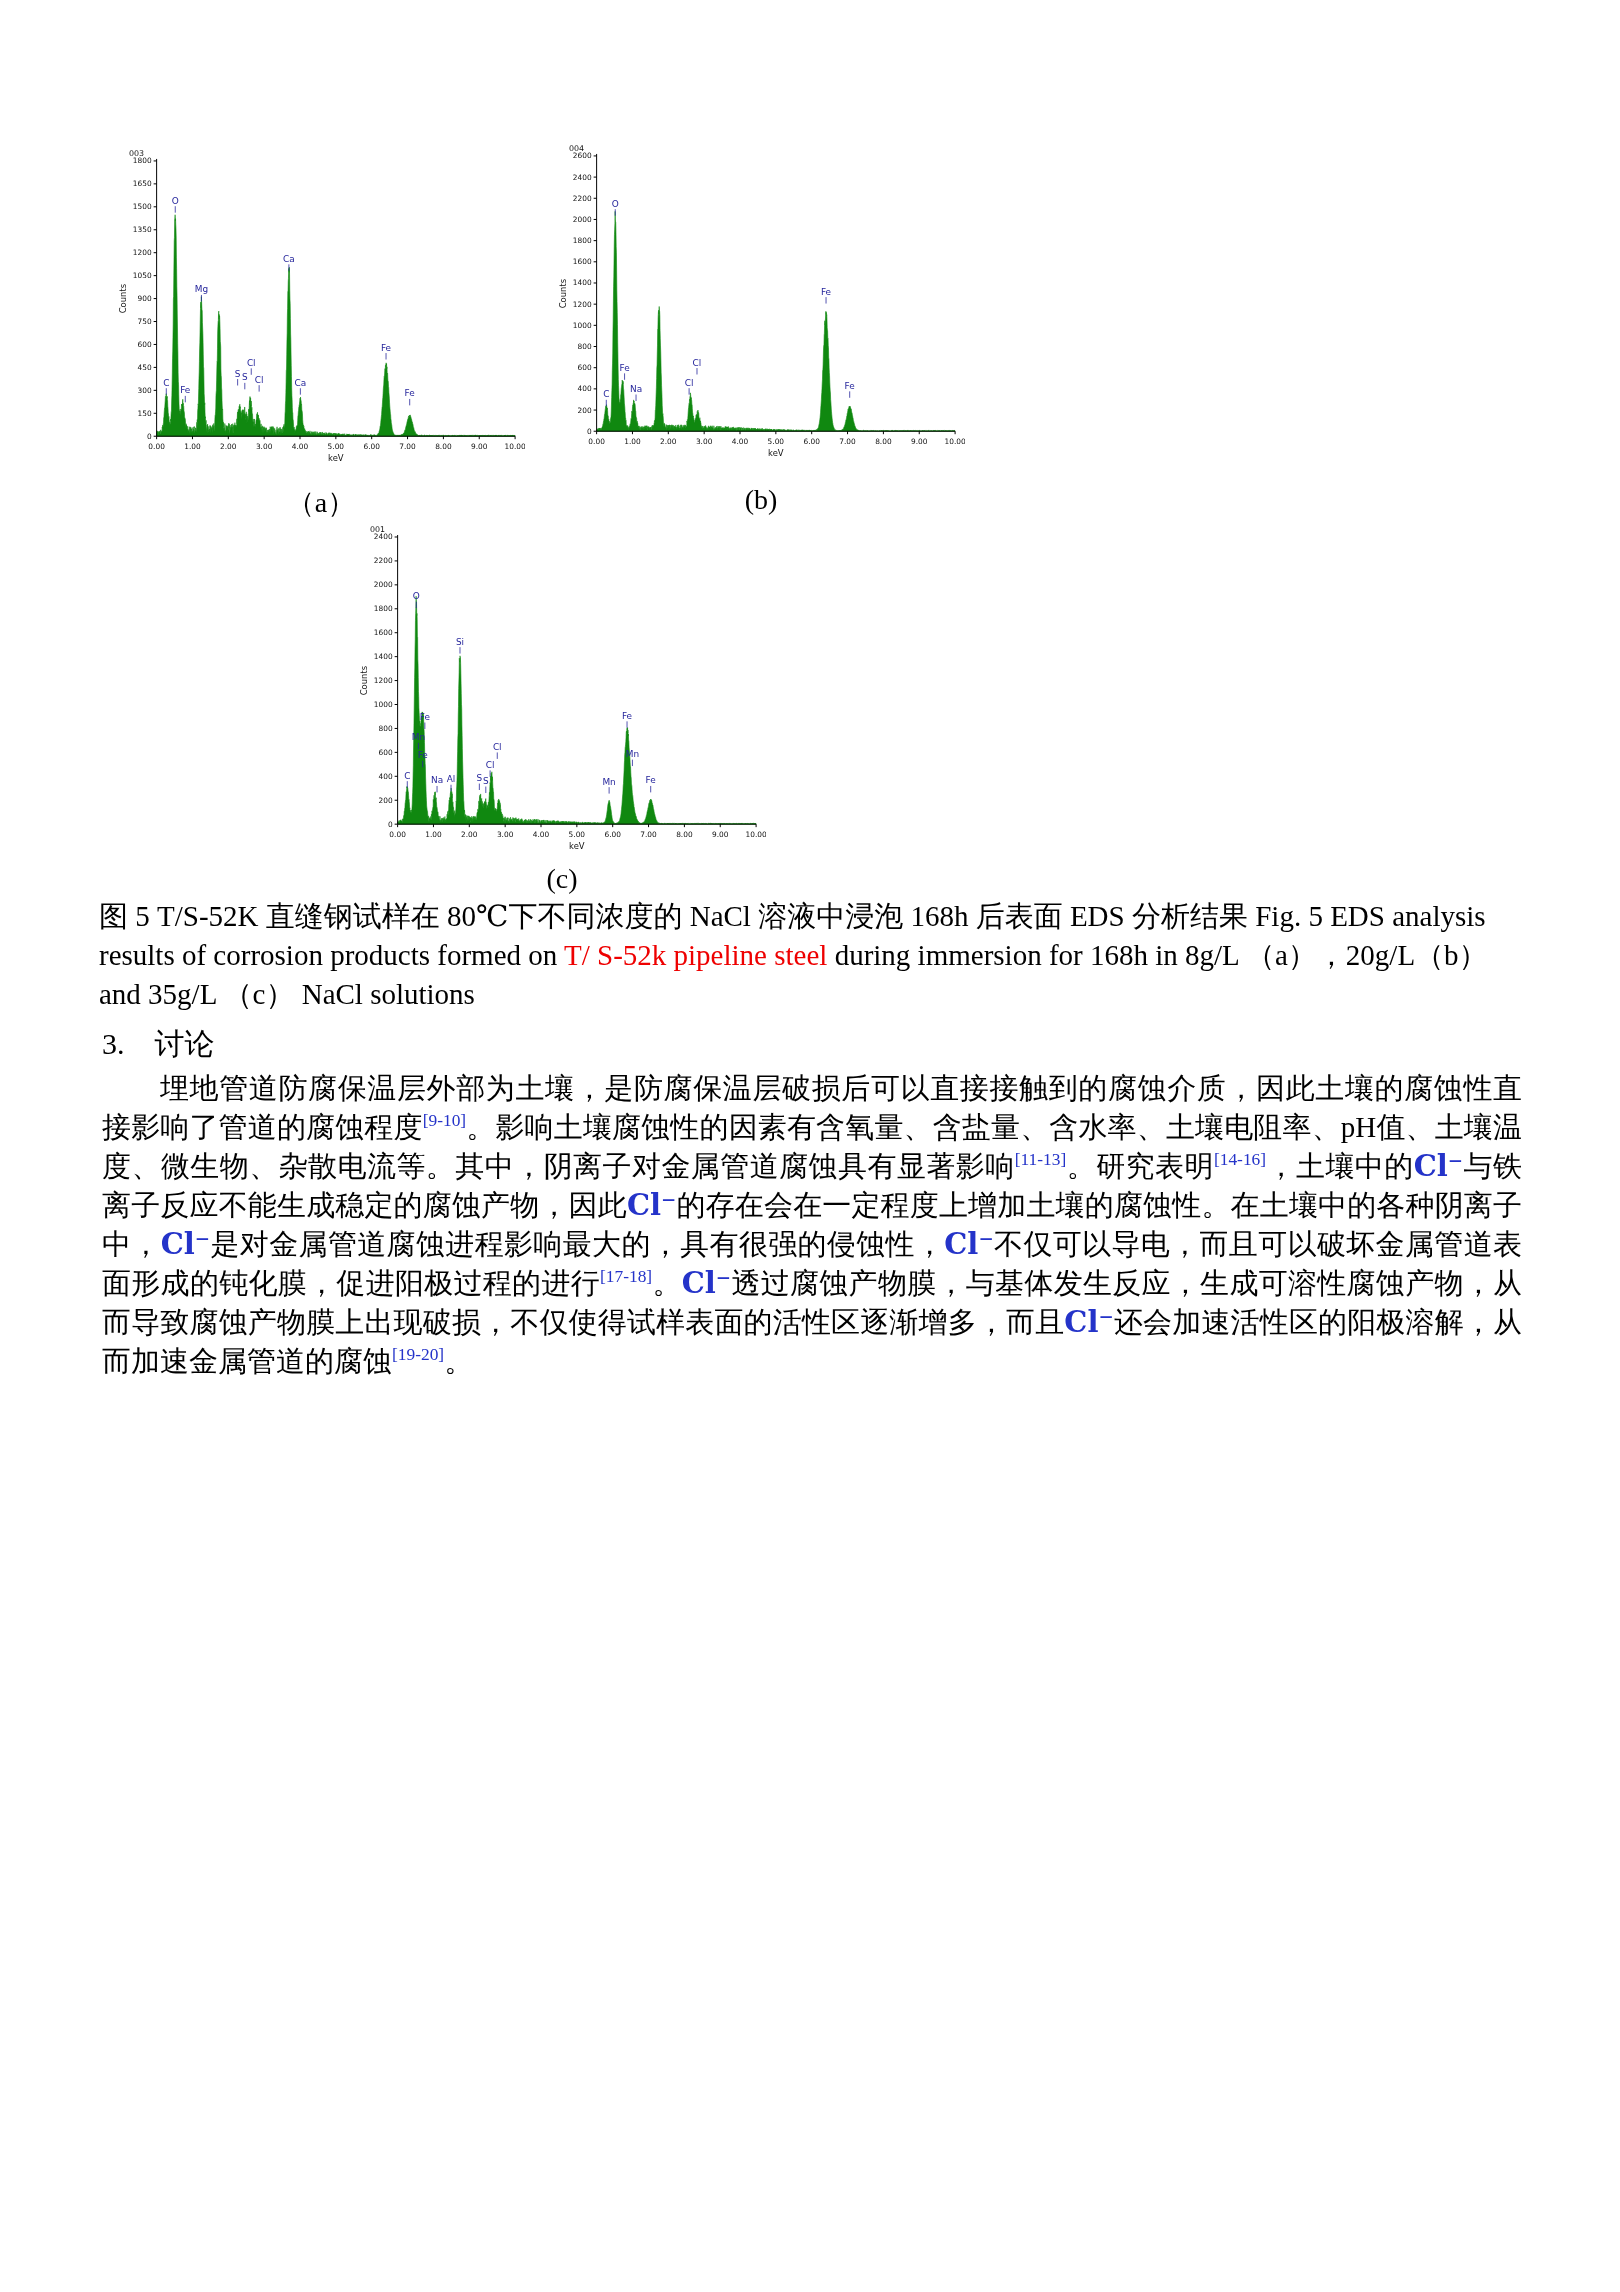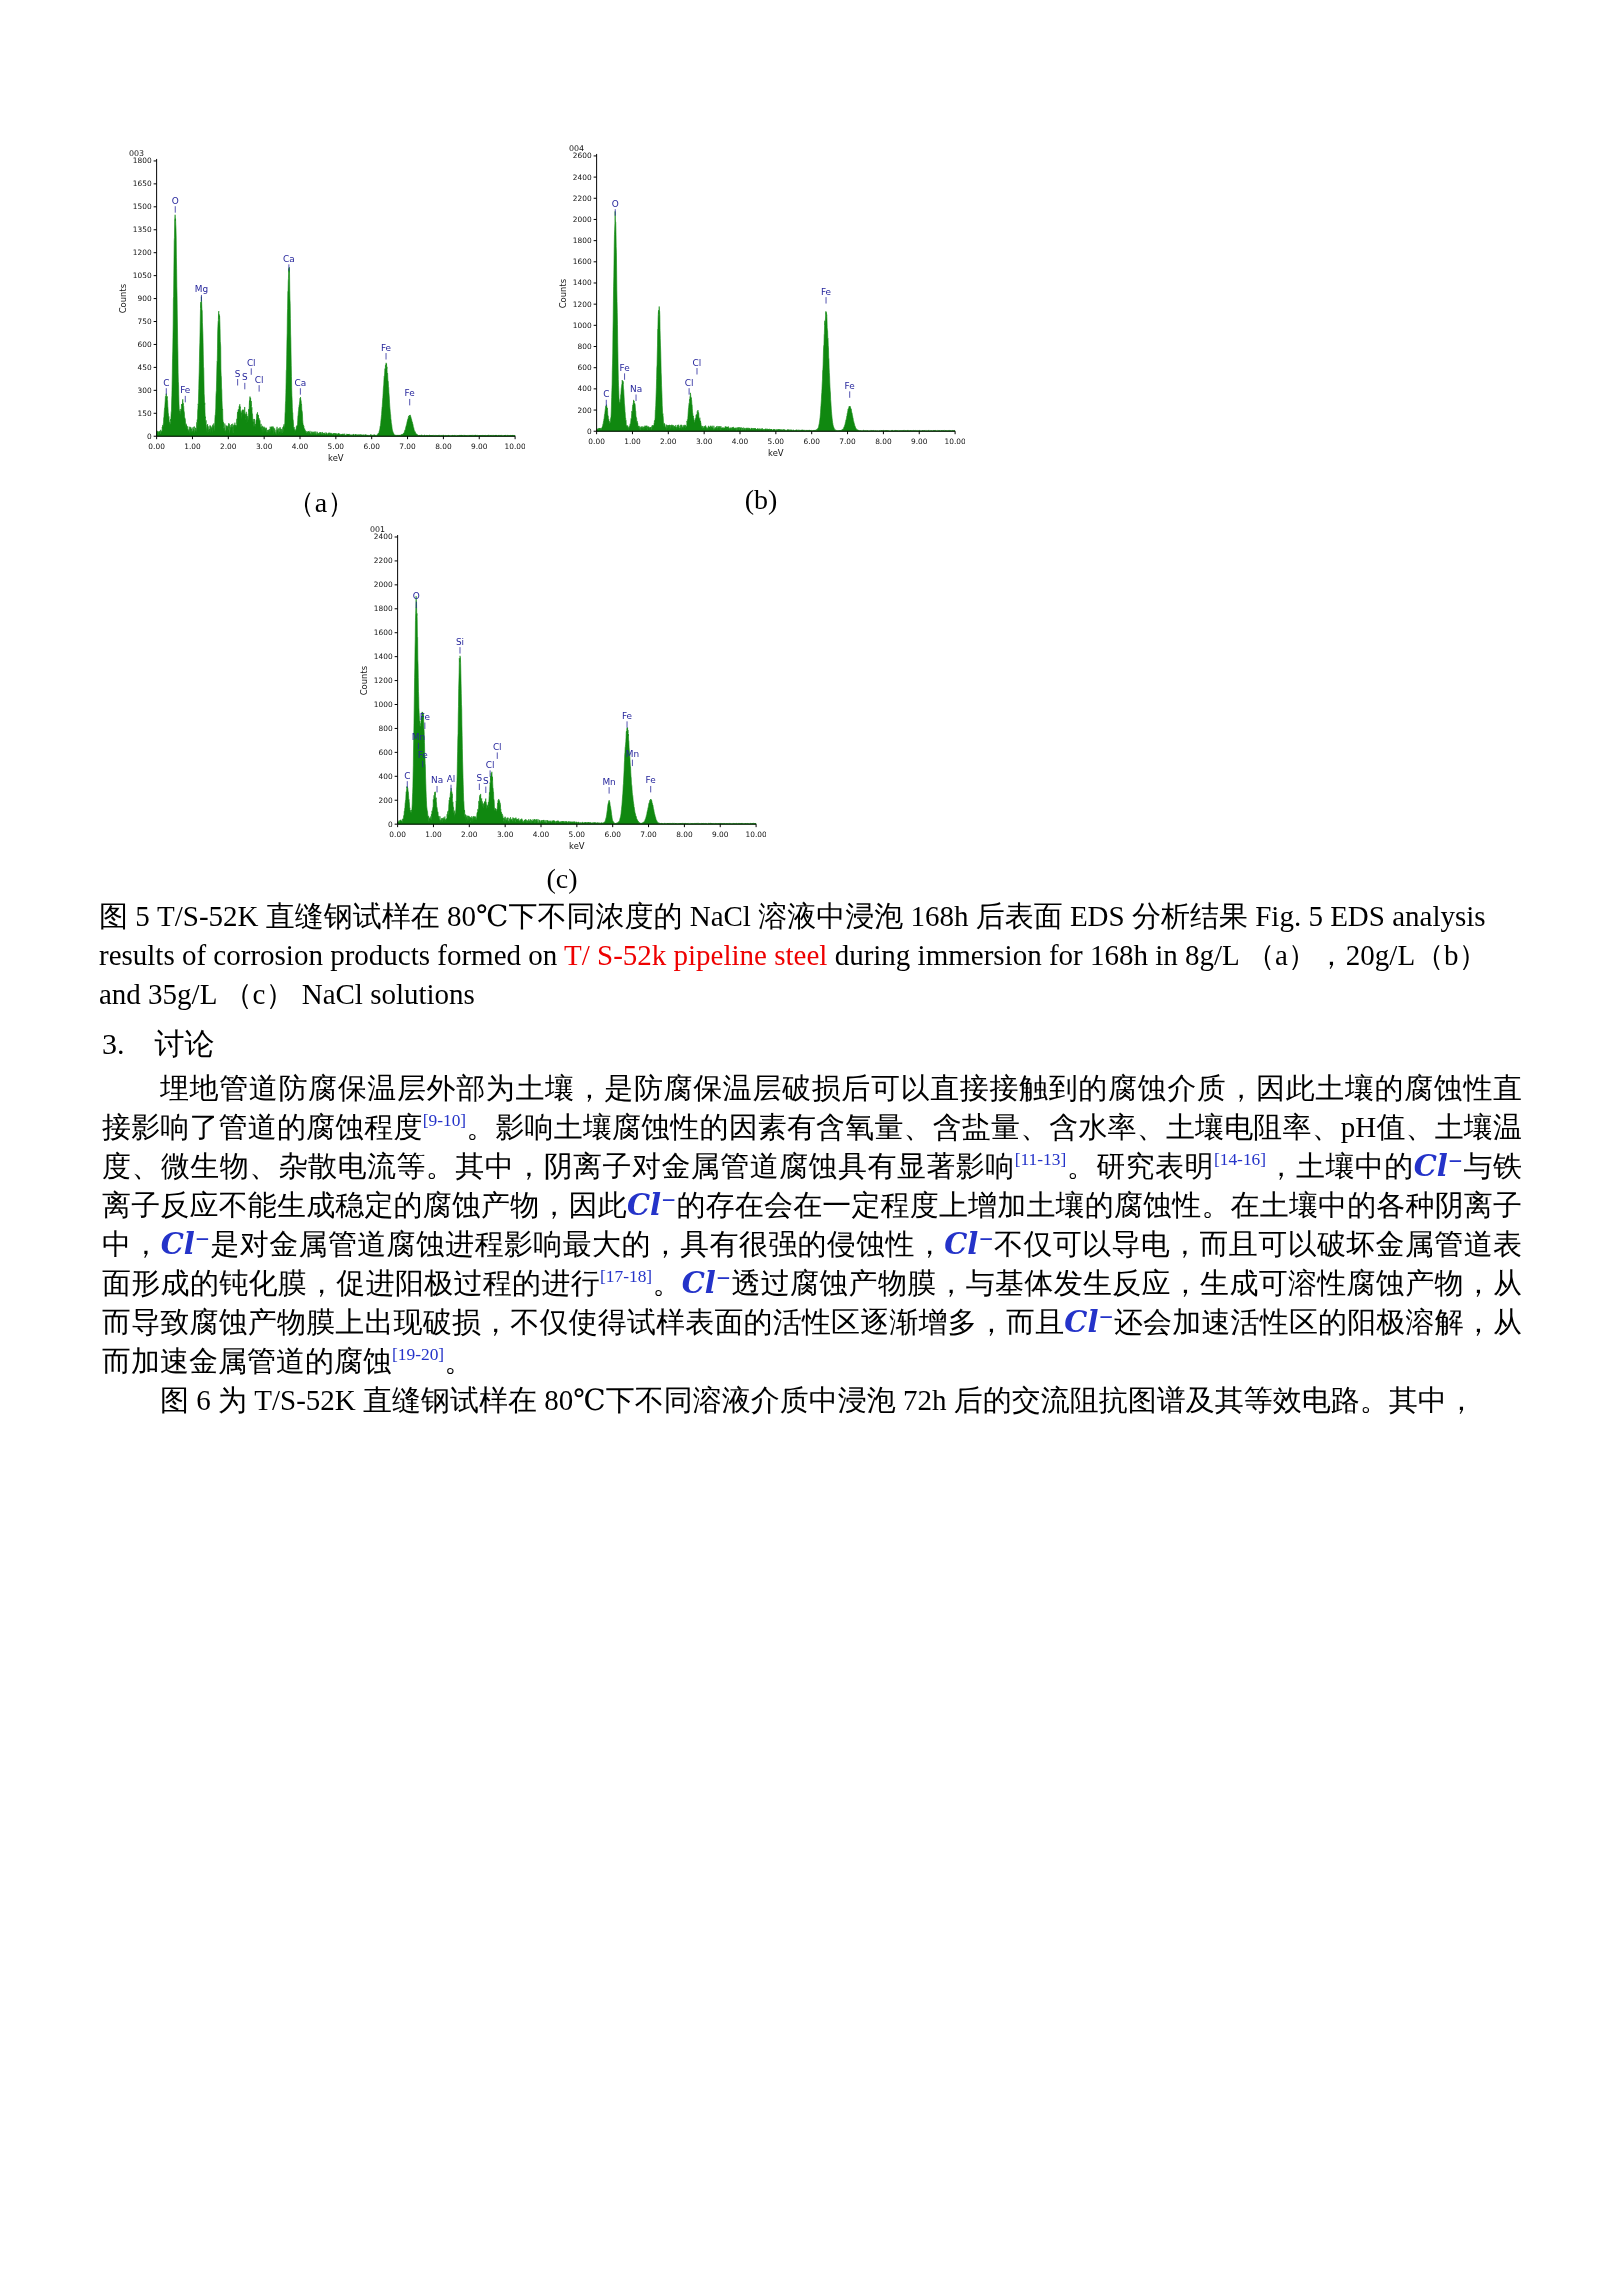--- a/index.html
+++ b/index.html
@@ -28,21 +28,21 @@
   #body-text {
     position:absolute; left:102px; top:1069px; width:1420px;
     font-size:29px; line-height:39px; text-align:justify;
   }
   .para { text-indent:2em; }
   .run-sup {
     vertical-align:super; font-size:0.6em; line-height:0;
     color:var(--blue,#2433c9);
   }
   .run-cl {
-    color:var(--blue,#2433c9); font-style:italic; font-weight:bold;
+    color:var(--blue,#2433c9); font-weight:bold;
     font-family:"DejaVu Serif",serif;
   }
   .run-red { color:var(--red,#ee0000); }
 </style>
 </head>
 <body>
 
 <div class="page">
 
   <figure class="chart" id="chart-a">
@@ -299,17 +299,16 @@
   <div class="sublabel" id="sub-a">（a）</div>
   <div class="sublabel" id="sub-b">(b)</div>
   <div class="sublabel" id="sub-c">(c)</div>
 
   <p class="caption"><span>图 5 T/S-52K 直缝钢试样在 80℃下不同浓度的 NaCl 溶液中浸泡 168h 后表面 EDS 分析结果 Fig. 5 EDS analysis results of corrosion products formed on </span><span class="run-red">T/ S-52k pipeline steel</span><span> during immersion for 168h in 8g/L （a），20g/L（b）and 35g/L （c） NaCl solutions</span></p>
 
   <h2 id="heading">3.　讨论</h2>
 
   <div id="body-text">
       <p class="para"><span>埋地管道防腐保温层外部为土壤，是防腐保温层破损后可以直接接触到的腐蚀介质，因此土壤的腐蚀性直接影响了管道的腐蚀程度</span><span class="run-sup">[9-10]</span><span>。影响土壤腐蚀性的因素有含氧量、含盐量、含水率、土壤电阻率、pH值、土壤温度、微生物、杂散电流等。其中，阴离子对金属管道腐蚀具有显著影响</span><span class="run-sup">[11-13]</span><span>。研究表明</span><span class="run-sup">[14-16]</span><span>，土壤中的</span><span class="run-cl">Cl⁻</span><span>与铁离子反应不能生成稳定的腐蚀产物，因此</span><span class="run-cl">Cl⁻</span><span>的存在会在一定程度上增加土壤的腐蚀性。在土壤中的各种阴离子中，</span><span class="run-cl">Cl⁻</span><span>是对金属管道腐蚀进程影响最大的，具有很强的侵蚀性，</span><span class="run-cl">Cl⁻</span><span>不仅可以导电，而且可以破坏金属管道表面形成的钝化膜，促进阳极过程的进行</span><span class="run-sup">[17-18]</span><span>。</span><span class="run-cl">Cl⁻</span><span>透过腐蚀产物膜，与基体发生反应，生成可溶性腐蚀产物，从而导致腐蚀产物膜上出现破损，不仅使得试样表面的活性区逐渐增多，而且</span><span class="run-cl">Cl⁻</span><span>还会加速活性区的阳极溶解，从而加速金属管道的腐蚀</span><span class="run-sup">[19-20]</span><span>。</span></p>
-      <p class="para"><span>图 6 为 T/S-52K 直缝钢试样在 80℃下不同溶液介质中浸泡 72h 后的交流阻抗图谱及其等效电路。其中，</span></p>
     </div>
 
 </div>
 
 
 </body></html>

